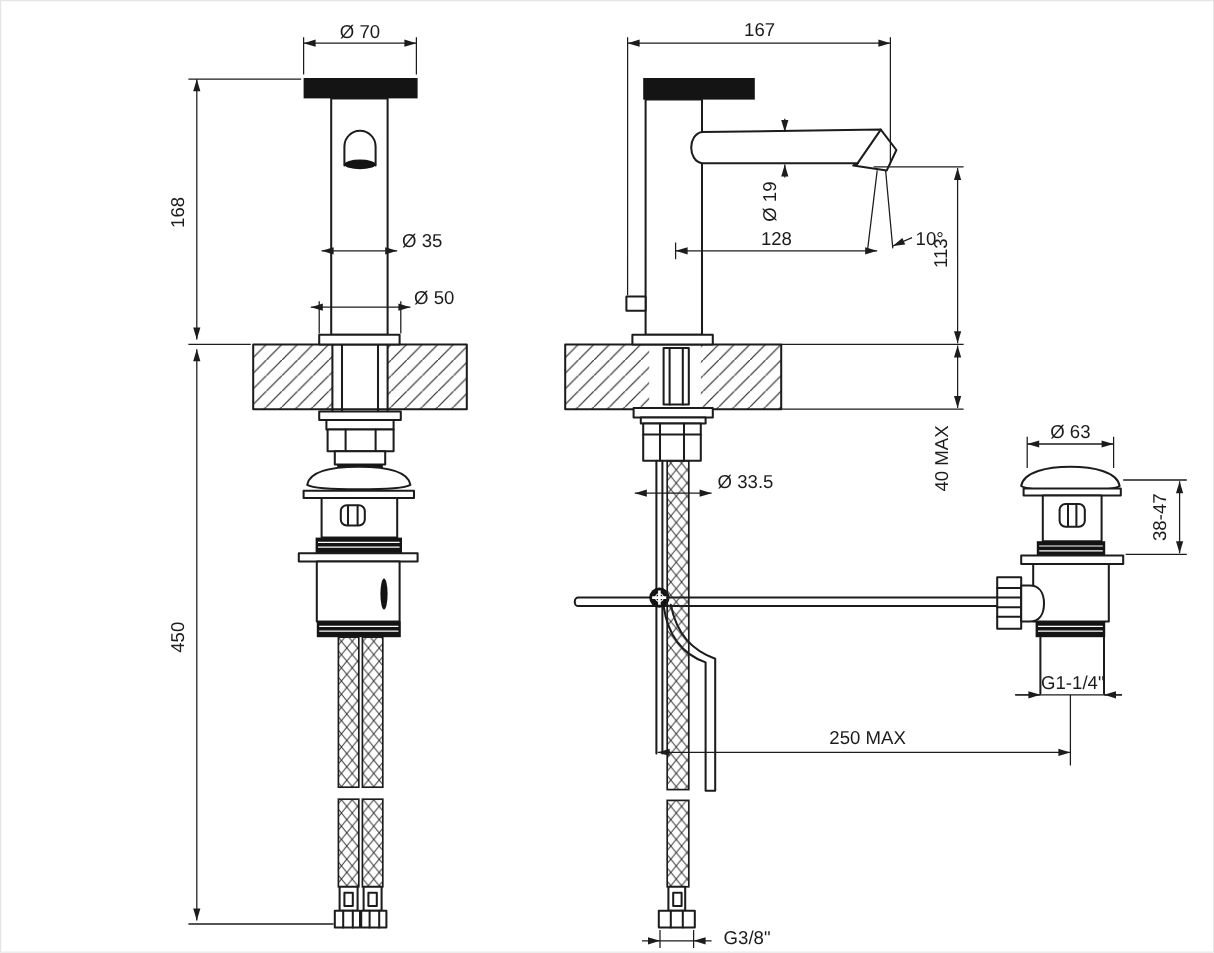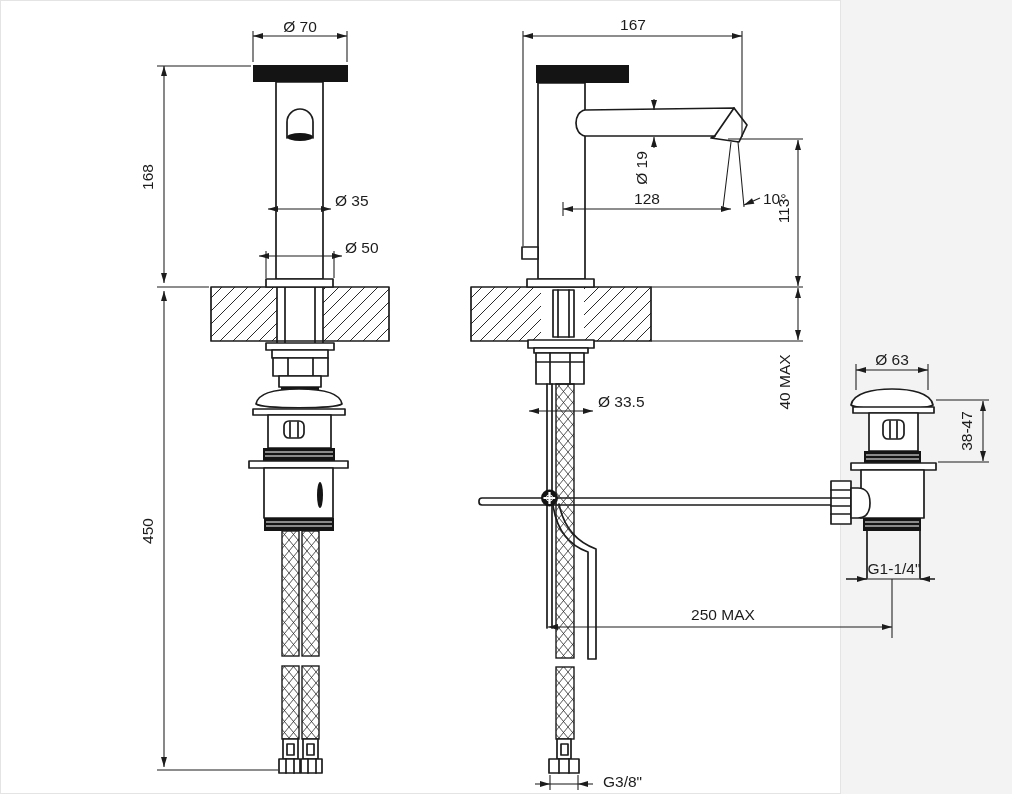--- a/index.html
+++ b/index.html
@@ -1,17 +1,17 @@
 <!DOCTYPE html>
 <html><head>
 <meta charset="utf-8">
 <style>
   html,body { margin:0; padding:0; background:#f3f3f3; }
   .stage {
-    position:relative; width:841px; height:794px; background:#ffffff;
+    position:relative; width:1012px; height:794px; background:#ffffff;
     border:1px solid #e4e4e4; box-sizing:border-box;
     font-family:"Liberation Sans", sans-serif;
   }
   svg { display:block; }
   
   .o  { fill:none; stroke:#1c1c1c; stroke-width:1.7; stroke-linejoin:round; stroke-linecap:round; }
   .ow { fill:#ffffff; stroke:#1c1c1c; stroke-width:1.7; stroke-linejoin:round; }
   .s  { fill:#141414; stroke:none; }
   .wl { fill:none; stroke:#ffffff; stroke-width:1; }
   

